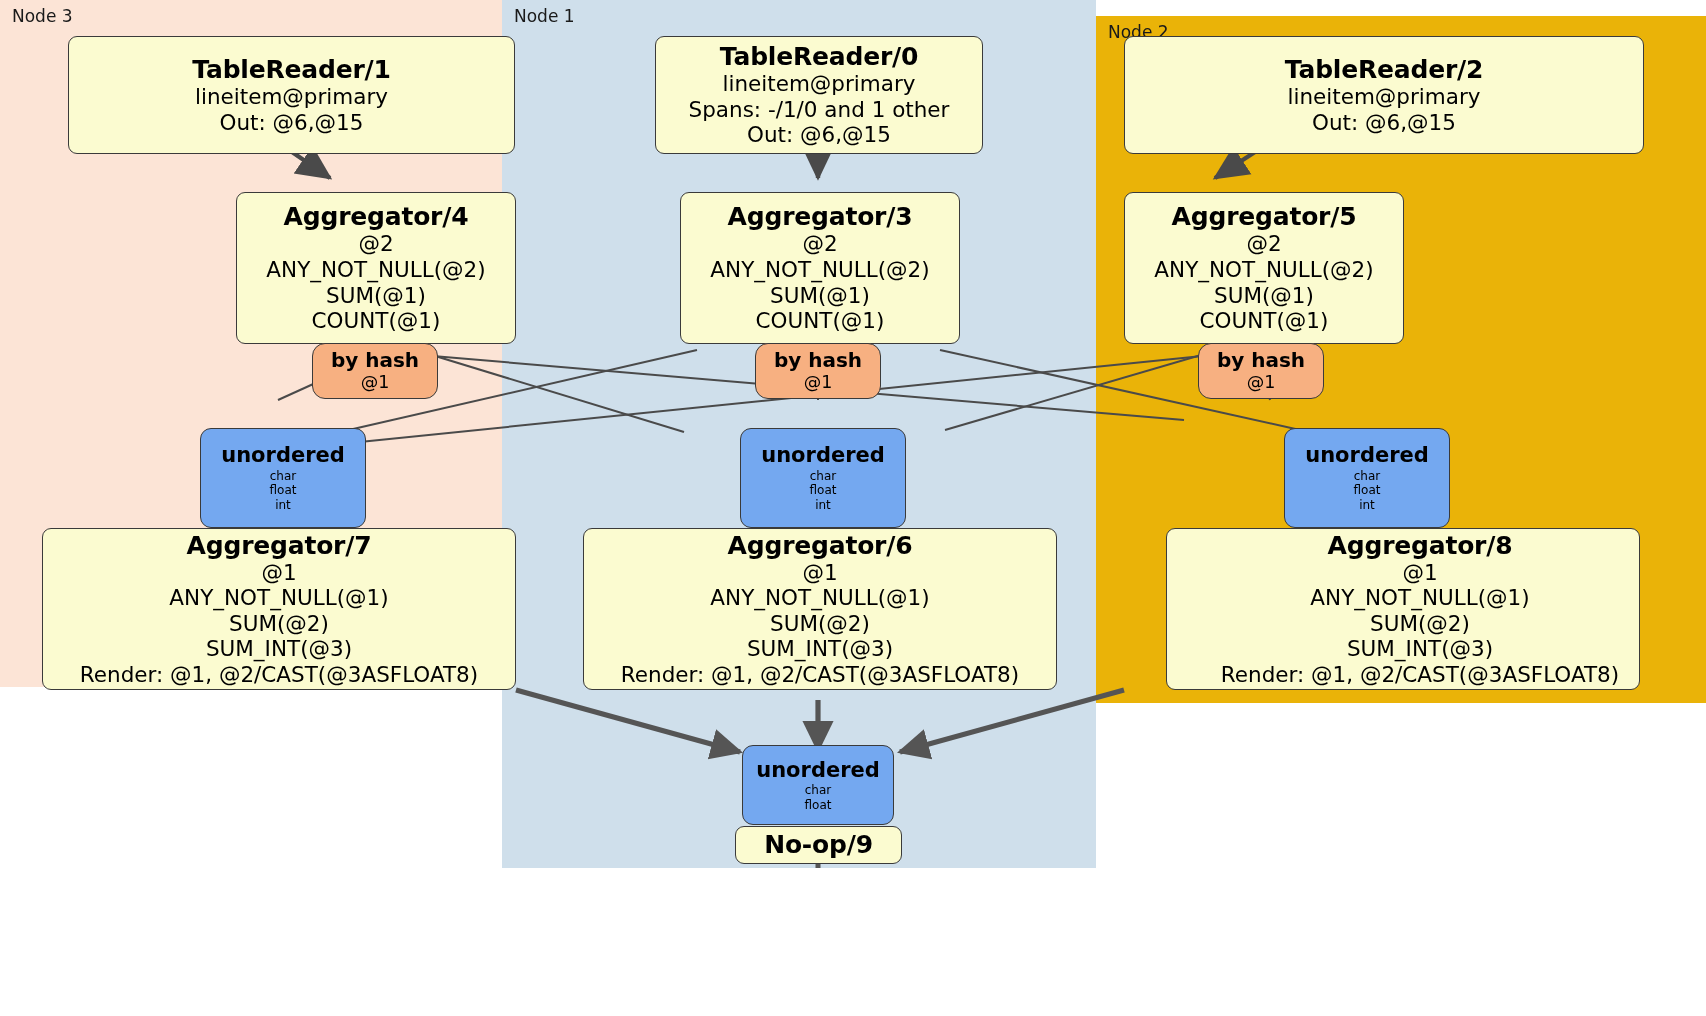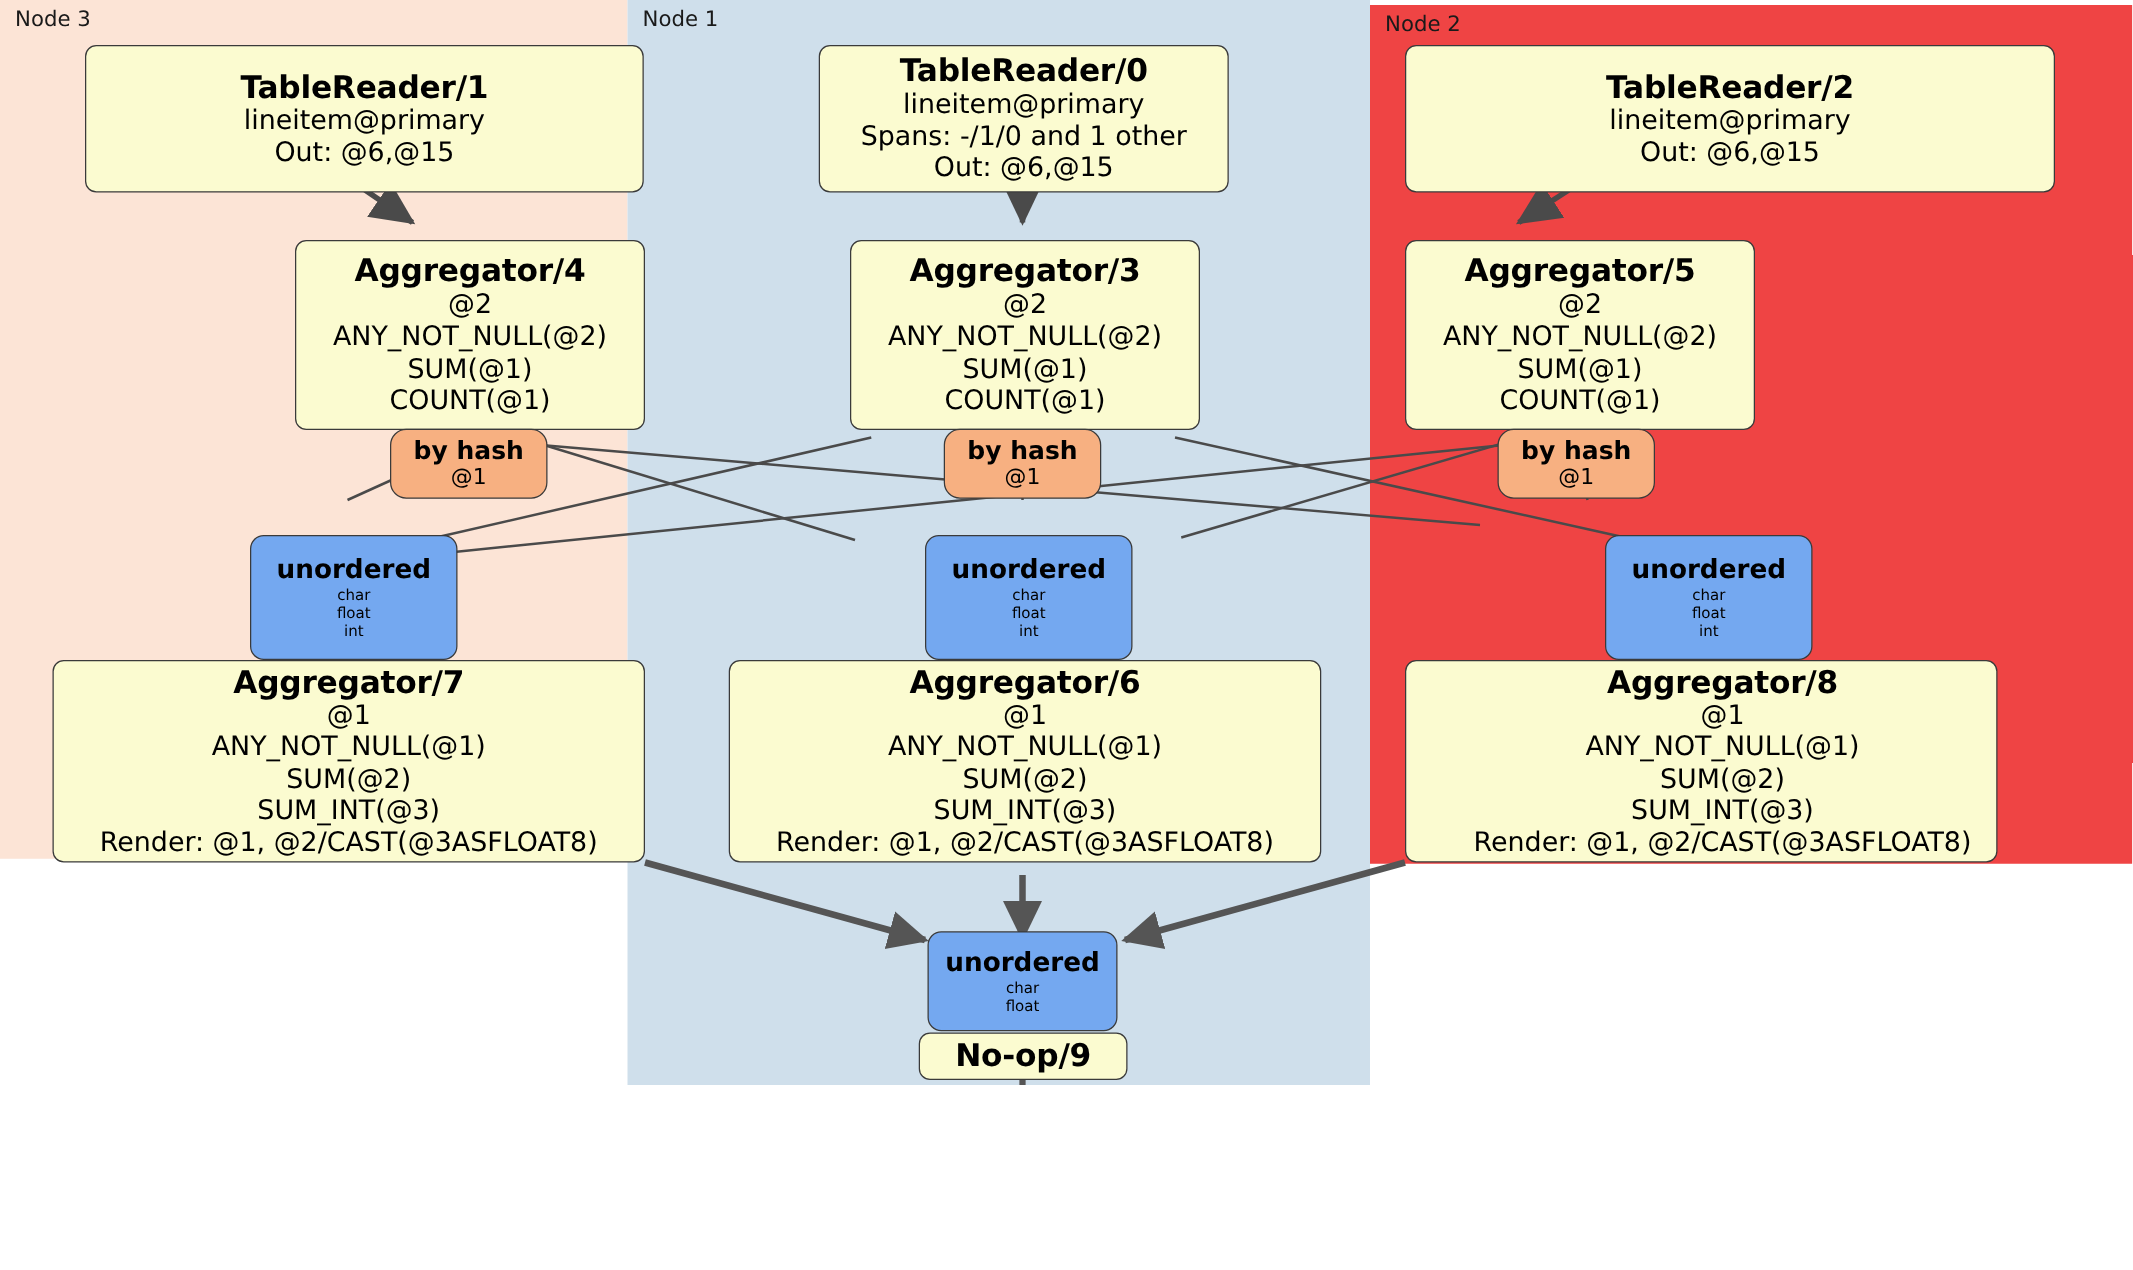--- a/index.html
+++ b/index.html
@@ -117,21 +117,21 @@
 <div id="stage">
 
   <div class="panel" style="left:0px; top:0px; width:502px; height:687px; background:#fce4d6;">
     <span class="panel-label">Node 3</span>
   </div>
 
   <div class="panel" style="left:502px; top:0px; width:594px; height:1016px; background:#cfdfeb;">
     <span class="panel-label">Node 1</span>
   </div>
 
-  <div class="panel" style="left:1096px; top:4px; width:610px; height:687px; background:#ef4444;">
+  <div class="panel" style="left:1096px; top:16px; width:610px; height:687px; background:#eab308;">
     <span class="panel-label">Node 2</span>
   </div>
 
   <svg id="edges" viewBox="0 0 1706 1016" xmlns="http://www.w3.org/2000/svg">
     <defs>
       <marker id="ah" markerWidth="9" markerHeight="9" refX="7.4" refY="4.5" orient="auto" markerUnits="strokeWidth">
         <path d="M0,0.7 L8,4.5 L0,8.3 z" fill="#4a4a4a"></path>
       </marker>
       <marker id="ahThick" markerWidth="7" markerHeight="7" refX="5.6" refY="3.5" orient="auto" markerUnits="strokeWidth">
         <path d="M0,0.5 L6.2,3.5 L0,6.5 z" fill="#555555"></path>
@@ -266,21 +266,21 @@
 
   <div class="node proc" style="left:583px; top:528px; width:474px; height:162px; z-index:6;">
     <div class="title">Aggregator/6</div>
     <div class="line">@1</div>
     <div class="line">ANY_NOT_NULL(@1)</div>
     <div class="line">SUM(@2)</div>
     <div class="line">SUM_INT(@3)</div>
     <div class="line">Render: @1, @2/CAST(@3ASFLOAT8)</div>
   </div>
 
-  <div class="node proc" style="left:1124px; top:528px; width:474px; height:162px; z-index:6;padding-left:44px;">
+  <div class="node proc" style="left:1166px; top:528px; width:474px; height:162px; z-index:6;padding-left:44px;">
     <div class="title">Aggregator/8</div>
     <div class="line">@1</div>
     <div class="line">ANY_NOT_NULL(@1)</div>
     <div class="line">SUM(@2)</div>
     <div class="line">SUM_INT(@3)</div>
     <div class="line">Render: @1, @2/CAST(@3ASFLOAT8)</div>
   </div>
 
   <div class="node sync" style="left:742px; top:745px; width:152px; height:80px;">
     <div class="title">unordered</div>

